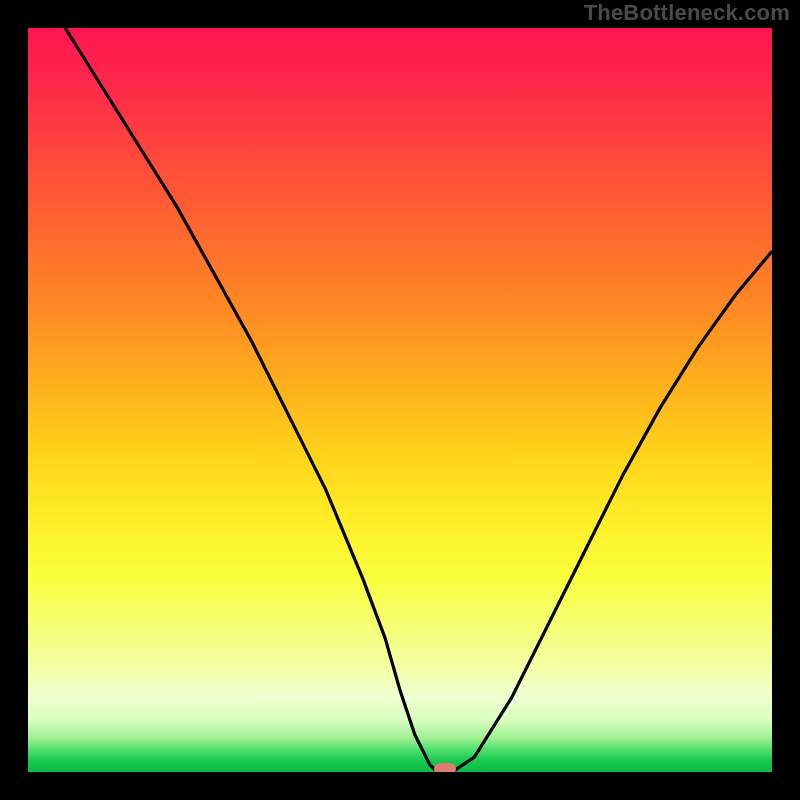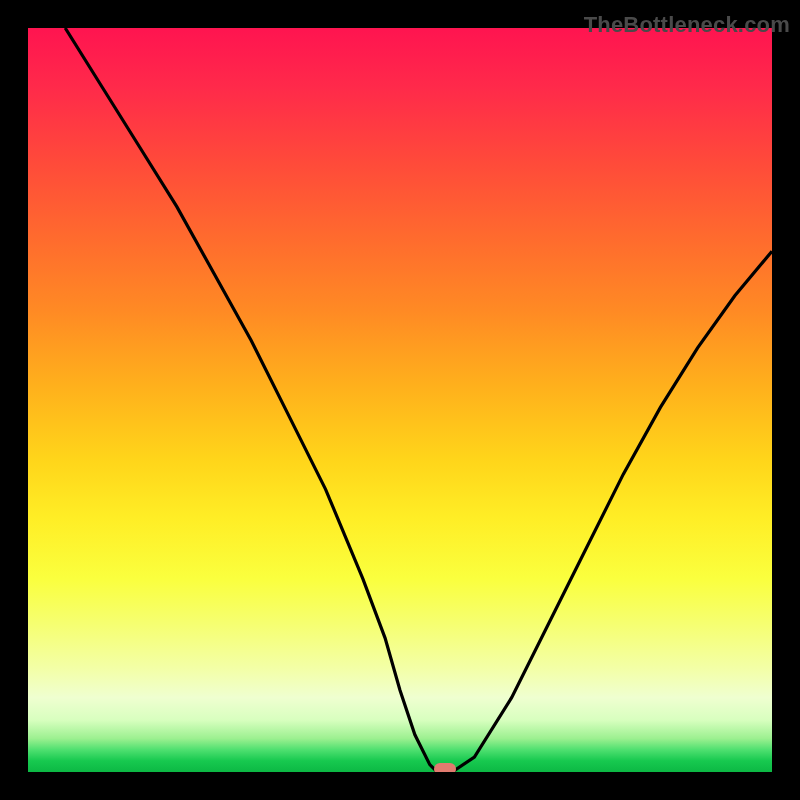--- a/index.html
+++ b/index.html
@@ -12,21 +12,21 @@
     font-family: Arial, Helvetica, sans-serif;
   }
   .frame {
     position: relative;
     width: 800px;
     height: 800px;
     background: #000;
   }
   .watermark {
     position: absolute;
-    top: 12px;
+    top: 0;
     right: 10px;
     color: #4a4a4a;
     font-size: 22px;
     font-weight: 600;
     letter-spacing: 0.2px;
     z-index: 20;
     user-select: none;
   }
   .plot-area {
     position: absolute;

